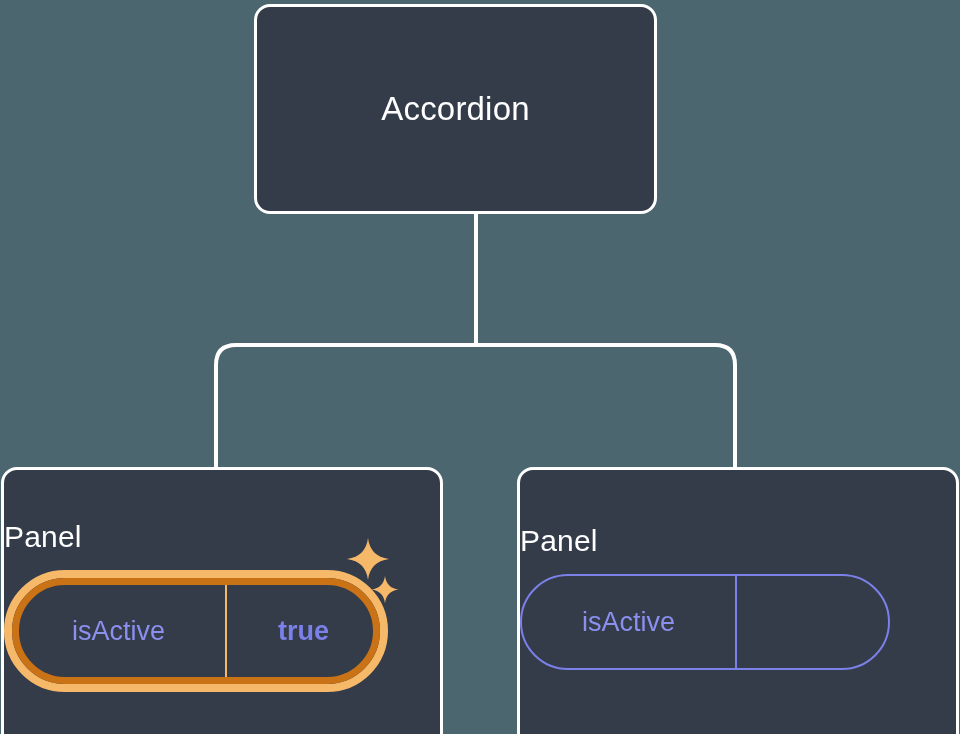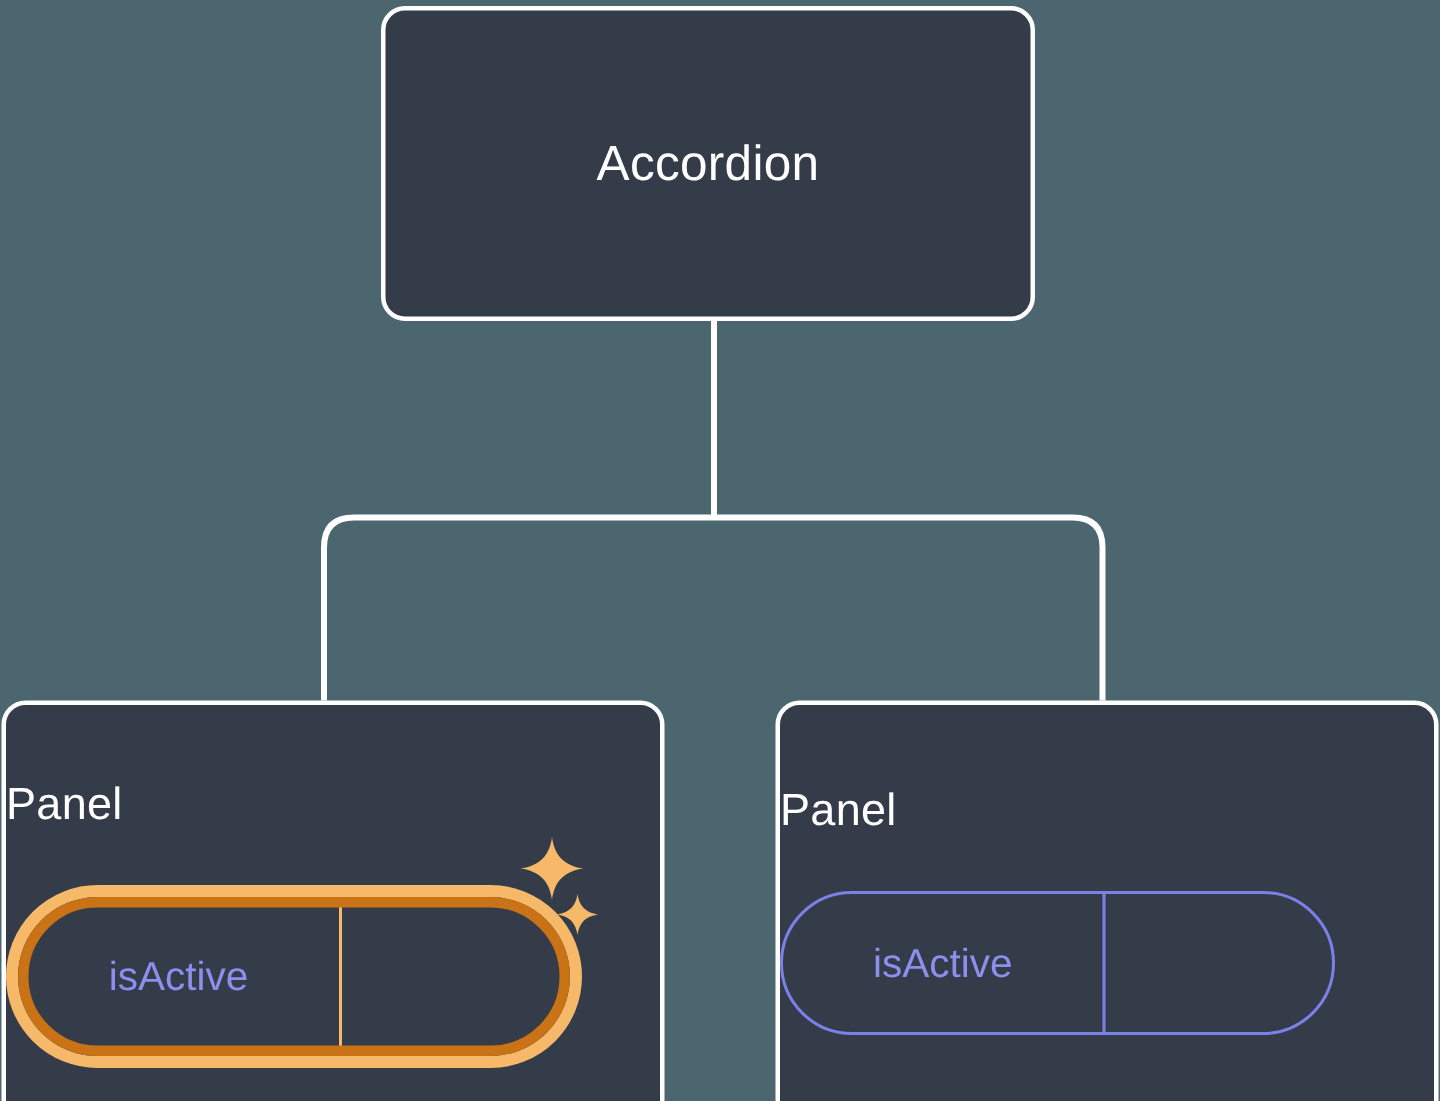--- a/index.html
+++ b/index.html
@@ -31,21 +31,21 @@
   .node {
     position: absolute;
     box-sizing: border-box;
     background: #343b49;
     border: 3px solid #ffffff;
     border-radius: 16px;
   }
   .node-root {
     left: 254px;
     top: 4px;
-    width: 436px;
+    width: 403px;
     height: 210px;
     display: flex;
     align-items: center;
     justify-content: center;
   }
   .node-root .node-title {
     font-size: 33px;
     color: #ffffff;
     letter-spacing: 0.2px;
   }
@@ -64,21 +64,21 @@
     font-size: 30px;
     color: #ffffff;
     margin-top: 50px;
     letter-spacing: 0.2px;
   }
   .node-panel-right .node-title { margin-top: 54px; }
 
   
   .pill-wrap {
     position: relative;
-    margin-top: 36px;
+    margin-top: 16px;
   }
   .pill {
     box-sizing: border-box;
     display: flex;
     align-items: stretch;
     border-radius: 999px;
     overflow: hidden;
   }
   .pill-cell {
     display: flex;
@@ -156,20 +156,21 @@
   <div class="node node-root">
     <div class="node-title">Accordion</div>
   </div>
 
   <div class="node node-panel node-panel-left">
     <div class="node-title">Panel</div>
 
     <div class="pill-wrap">
       <div class="pill pill-highlight">
         <div class="pill-cell pill-key">isActive</div>
+        <div class="pill-cell pill-val">true</div>
       </div>
 
       <svg class="sparkle sparkle-big" width="44" height="46" viewBox="0 0 44 46" aria-hidden="true">
         <path d="M22 0 C23.6 12.4 30.2 19.2 43 21 C30.2 22.8 23.6 29.6 22 42 C20.4 29.6 13.8 22.8 1 21 C13.8 19.2 20.4 12.4 22 0 Z" fill="#f6b96a"></path>
       </svg>
       <svg class="sparkle sparkle-small" width="30" height="32" viewBox="0 0 30 32" aria-hidden="true">
         <path d="M15 2 C16.1 10 20.4 14.4 28.6 15.6 C20.4 16.8 16.1 21.2 15 29.2 C13.9 21.2 9.6 16.8 1.4 15.6 C9.6 14.4 13.9 10 15 2 Z" fill="#f6b96a"></path>
       </svg>
     </div>
   </div>

